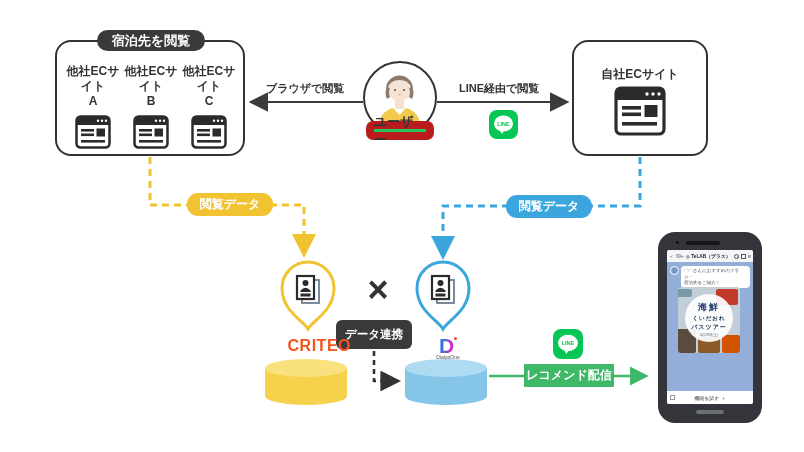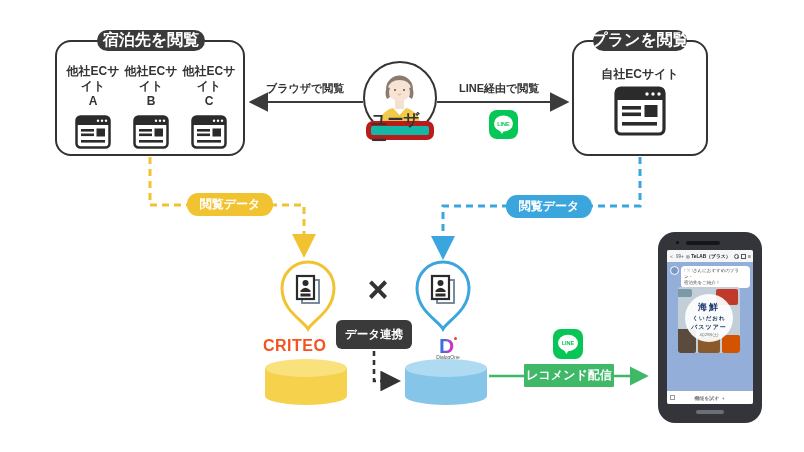--- a/index.html
+++ b/index.html
@@ -9,36 +9,36 @@
   }
   #stage *{box-sizing:border-box;}
   .abs{position:absolute;}
   svg.overlay{position:absolute;left:0;top:0;z-index:1;}
   .z2{z-index:2;}
 
   
   .outline-box{border:2.5px solid #333;border-radius:16px;background:#fff;}
   .pill{display:flex;align-items:center;justify-content:center;
         font-weight:bold;color:#fff;white-space:nowrap;}
-  .pill.dark{background:#3A3A3A;border-radius:11px;font-size:16px;}
+  .pill.dark{background:#3A3A3A;border-radius:11px;font-size:13px;}
   .pill.small-dark{background:#3A3A3A;border-radius:6px;font-size:11.5px;}
   .pill.yellow{background:#F2C331;border-radius:11px;font-size:12px;}
   .pill.blue{background:#3BA6DE;border-radius:11px;font-size:12px;}
   .pill.green{background:#3FB968;border-radius:1px;font-size:12px;}
 
   .site-col{position:absolute;width:60px;text-align:center;}
   .site-label{font-size:12px;font-weight:bold;line-height:1.25;color:#333;}
   .arrow-label{font-size:11px;font-weight:bold;color:#333;white-space:nowrap;}
 
-  .user-badge{background:#14b8a6;border:5px solid #b91c1c;border-radius:7px;
+  .user-badge{background:#22c55e;border:8px solid #b91c1c;border-radius:7px;
       display:flex;align-items:center;justify-content:center;
-      font-size:16px;font-weight:bold;color:#333;}
+      font-size:13px;font-weight:bold;color:#333;}
 
   .criteo{font-size:16px;font-weight:bold;color:#F4531F;letter-spacing:.5px;
-      text-align:left;font-family:"Liberation Sans","DejaVu Sans",sans-serif;}
+      text-align:right;font-family:"Liberation Sans","DejaVu Sans",sans-serif;}
   .dialogone{width:46px;text-align:center;line-height:1;}
   .dialogone .d{font-size:21px;font-weight:bold;
       background:linear-gradient(100deg,#3E6FE0 35%,#C932C6 70%);
       -webkit-background-clip:text;background-clip:text;color:transparent;}
   .dialogone .dot{display:inline-block;width:3px;height:3px;border-radius:50%;
       background:#E8413C;vertical-align:top;margin-top:2px;}
   .dialogone .sub{font-size:5px;color:#555;margin-top:-1px;}
 
   
   .phone{background:#33353B;border-radius:17px;}
@@ -151,21 +151,20 @@
         <circle cx="27" cy="5.8" r="1.2" fill="#fff"></circle>
         <circle cx="31" cy="5.8" r="1.2" fill="#fff"></circle>
       <rect x="6" y="14" width="13" height="2.6" fill="#2b2b2b"></rect>
       <rect x="6" y="18.5" width="13" height="2.6" fill="#2b2b2b"></rect>
       <rect x="21.5" y="13.5" width="8.5" height="8" fill="#2b2b2b"></rect>
       <rect x="6" y="25" width="24" height="2.6" fill="#2b2b2b"></rect>
     </svg>
   </div>
 
   <div class="abs outline-box z2" style="left:572px;top:40px;width:136px;height:116px;"></div>
-  <div class="abs pill dark z2" style="left:593px;top:30px;width:94px;height:21px;">プランを閲覧</div>
   <div class="abs z2" style="left:572px;top:66px;width:136px;text-align:center;font-size:12px;font-weight:bold;">自社ECサイト</div>
   <svg class="abs z2" style="left:614px;top:86px;" width="52" height="50">
     <rect x="2" y="2" width="48" height="46" rx="5" fill="#fff" stroke="#2b2b2b" stroke-width="3.2"></rect>
     <path d="M2 7 a5 5 0 0 1 5-5 h38 a5 5 0 0 1 5 5 v7 h-48 Z" fill="#2b2b2b"></path>
     <circle cx="33" cy="8" r="1.7" fill="#fff"></circle>
       <circle cx="39" cy="8" r="1.7" fill="#fff"></circle>
       <circle cx="45" cy="8" r="1.7" fill="#fff"></circle>
     <rect x="8" y="20" width="19" height="3.6" fill="#2b2b2b"></rect>
     <rect x="8" y="26.5" width="19" height="3.6" fill="#2b2b2b"></rect>
     <rect x="30.5" y="19" width="13" height="12" fill="#2b2b2b"></rect>

